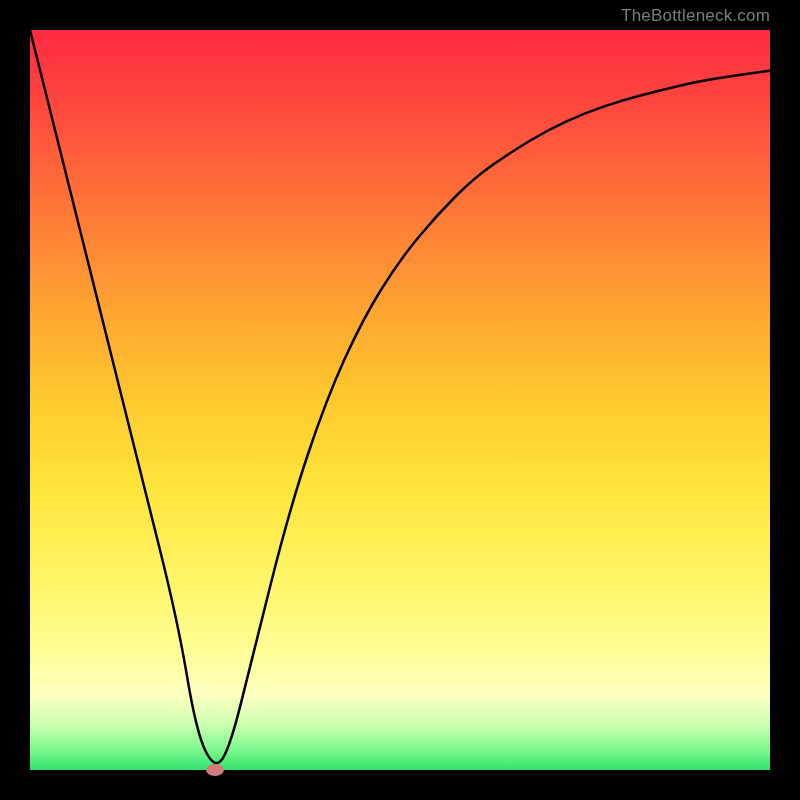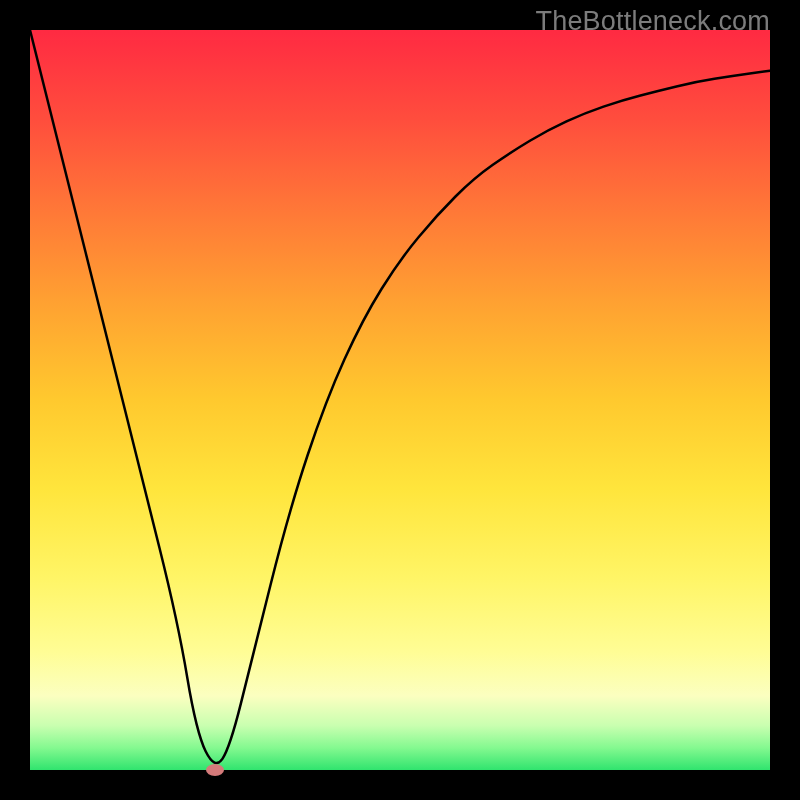--- a/index.html
+++ b/index.html
@@ -52,21 +52,21 @@
     height: 12px;
     background: #d47a7a;
     border-radius: 50%;
     transform: translate(-50%, -50%);
   }
   .watermark {
     position: absolute;
     right: 30px;
     top: 6px;
     color: #7c7c7c;
-    font-size: 27px;
+    font-size: 17px;
     letter-spacing: 0.2px;
   }
 </style>
 </head>
 <body>
 
 <div class="chart-container">
   <div class="plot-area"></div>
 
   <svg class="curve" viewBox="0 0 740 740" preserveAspectRatio="none">

